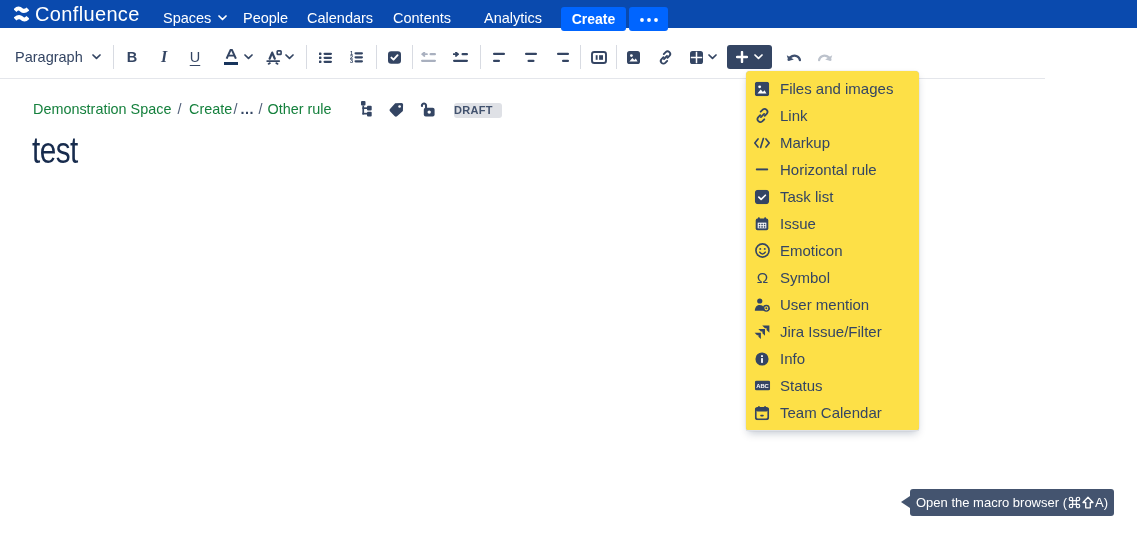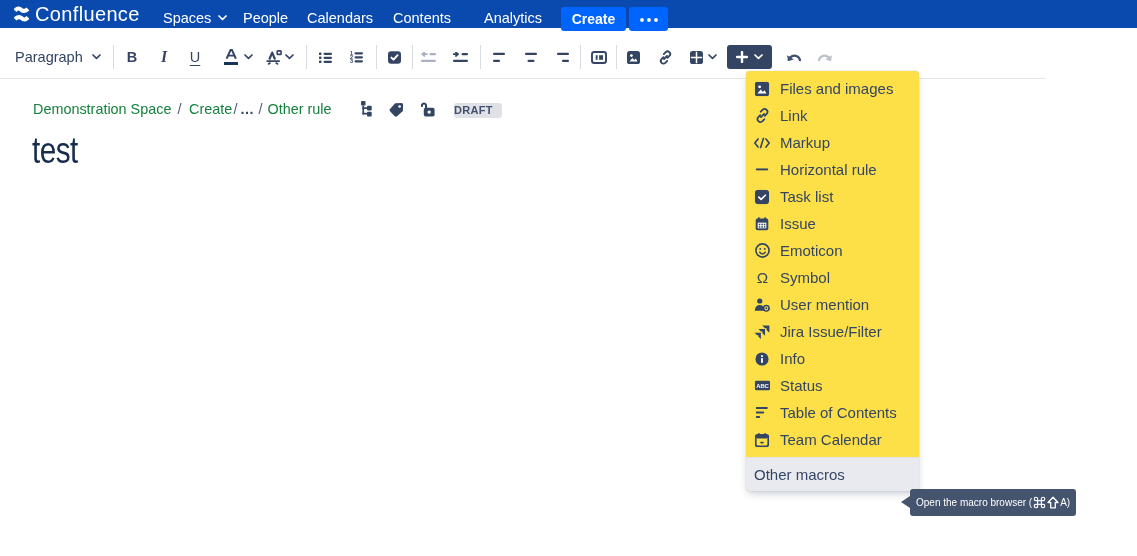--- a/index.html
+++ b/index.html
@@ -31,21 +31,21 @@
   .title { position:absolute; left:32px; top:136.5px; font-size:31px; font-weight:400; color:#172B4D; letter-spacing:-0.6px; transform:scale(0.96,1.21); transform-origin:0 100%; }
   
   .menu { position:absolute; left:746px; top:71px; width:173px; background:#fde047; border-radius:4px; box-shadow:0 4px 8px -2px rgba(9,30,66,0.25), 0 0 1px rgba(9,30,66,0.31); padding-top:4px; }
   .mi { height:27px; display:flex; align-items:center; }
   .mi .ic { width:20px; height:20px; margin-left:6px; display:flex; align-items:center; justify-content:center; }
   .mi .ic svg, .mi .ic span { transform:scale(0.9); }
   .mi .tx { margin-left:8px; font-size:15px; color:#344563; }
   .mdiv { height:1px; background:#DFE1E6; margin-top:4px; }
   .mother { height:33px; background:#E9EAEF; display:flex; align-items:center; font-size:15px; color:#344563; padding-left:8px; border-radius:0 0 4px 4px; }
   
-  .tip { position:absolute; left:910px; top:489px; height:27px; background:#44546F; border-radius:3px; color:#fff; font-size:10px; display:flex; align-items:center; padding:0 6px; white-space:nowrap; }
+  .tip { position:absolute; left:910px; top:489px; height:27px; background:#44546F; border-radius:3px; color:#fff; font-size:13px; display:flex; align-items:center; padding:0 6px; white-space:nowrap; }
   .tip:before { content:""; position:absolute; left:-9px; top:50%; margin-top:-6.5px; border:6.5px solid transparent; border-right:9px solid #44546F; border-left:none; }
 </style>
 </head>
 <body>
   <div class="hdr">
     <div class="logo">
       <svg width="15" height="16" viewBox="0 0 15 16">
         <path d="M1 4.6 C3.6 1.7 5.6 2.1 7.5 3.9 C9.4 5.7 11.4 5.3 14 2.9" stroke="#fff" stroke-width="4.1" fill="none"></path>
         <path d="M14 11.4 C11.4 14.3 9.4 13.9 7.5 12.1 C5.6 10.3 3.6 10.7 1 13.1" stroke="#fff" stroke-width="4.1" fill="none"></path>
       </svg>
@@ -395,44 +395,31 @@
       <span class="ic">
         <svg width="17" height="11" viewBox="0 0 17 11">
           <rect width="17" height="11" rx="2" fill="#344563"></rect>
           <text x="8.5" y="8" font-size="6.5" font-weight="700" fill="#fff" text-anchor="middle" font-family="Liberation Sans,sans-serif">ABC</text>
         </svg>
       </span>
       <span class="tx">Status</span>
     </div>
     <div class="mi">
       <span class="ic">
-        <svg width="14" height="13" viewBox="0 0 14 13">
-          <g fill="#344563">
-            <rect x="0" y="0.4" width="13.5" height="2.2" rx="1.1"></rect>
-            <rect x="0" y="5.4" width="9.5" height="2.2" rx="1.1"></rect>
-            <rect x="0" y="10.4" width="5" height="2.2" rx="1.1"></rect>
-          </g>
-        </svg>
-      </span>
-      <span class="tx">Table of Contents</span>
-    </div>
-    <div class="mi">
-      <span class="ic">
         <svg width="16" height="16" viewBox="0 0 16 16">
           <rect x="1" y="2.2" width="14" height="12.8" rx="2.2" fill="none" stroke="#344563" stroke-width="2"></rect>
           <rect x="1" y="2.2" width="14" height="4" rx="2" fill="#344563"></rect>
           <rect x="3.6" y="0.3" width="2" height="3" rx="1" fill="#344563"></rect>
           <rect x="10.4" y="0.3" width="2" height="3" rx="1" fill="#344563"></rect>
           <rect x="6" y="10" width="4" height="1.8" rx="0.9" fill="#344563"></rect>
         </svg>
       </span>
       <span class="tx">Team Calendar</span>
     </div>
     <div class="mdiv"></div>
-    <div class="mother">Other macros</div>
   </div>
 
   <div class="tip" id="tooltip">
     <span>Open the macro browser (</span>
     <span id="keysym" style="display:inline-flex;align-items:center;margin:0 1px;">
       <svg width="13" height="13" viewBox="0 0 14 14" style="margin-right:1px">
         <path d="M5 5 L5 3.1 a1.85 1.85 0 1 0 -1.9 1.9 Z M9 5 L10.9 5 a1.85 1.85 0 1 0 -1.9 -1.9 Z M9 9 L9 10.9 a1.85 1.85 0 1 0 1.9 -1.9 Z M5 9 L3.1 9 a1.85 1.85 0 1 0 1.9 1.9 Z" fill="none" stroke="#fff" stroke-width="1.2"></path>
         <rect x="5" y="5" width="4" height="4" fill="none" stroke="#fff" stroke-width="1.2"></rect>
       </svg>
       <svg width="12" height="13" viewBox="0 0 12 13">

